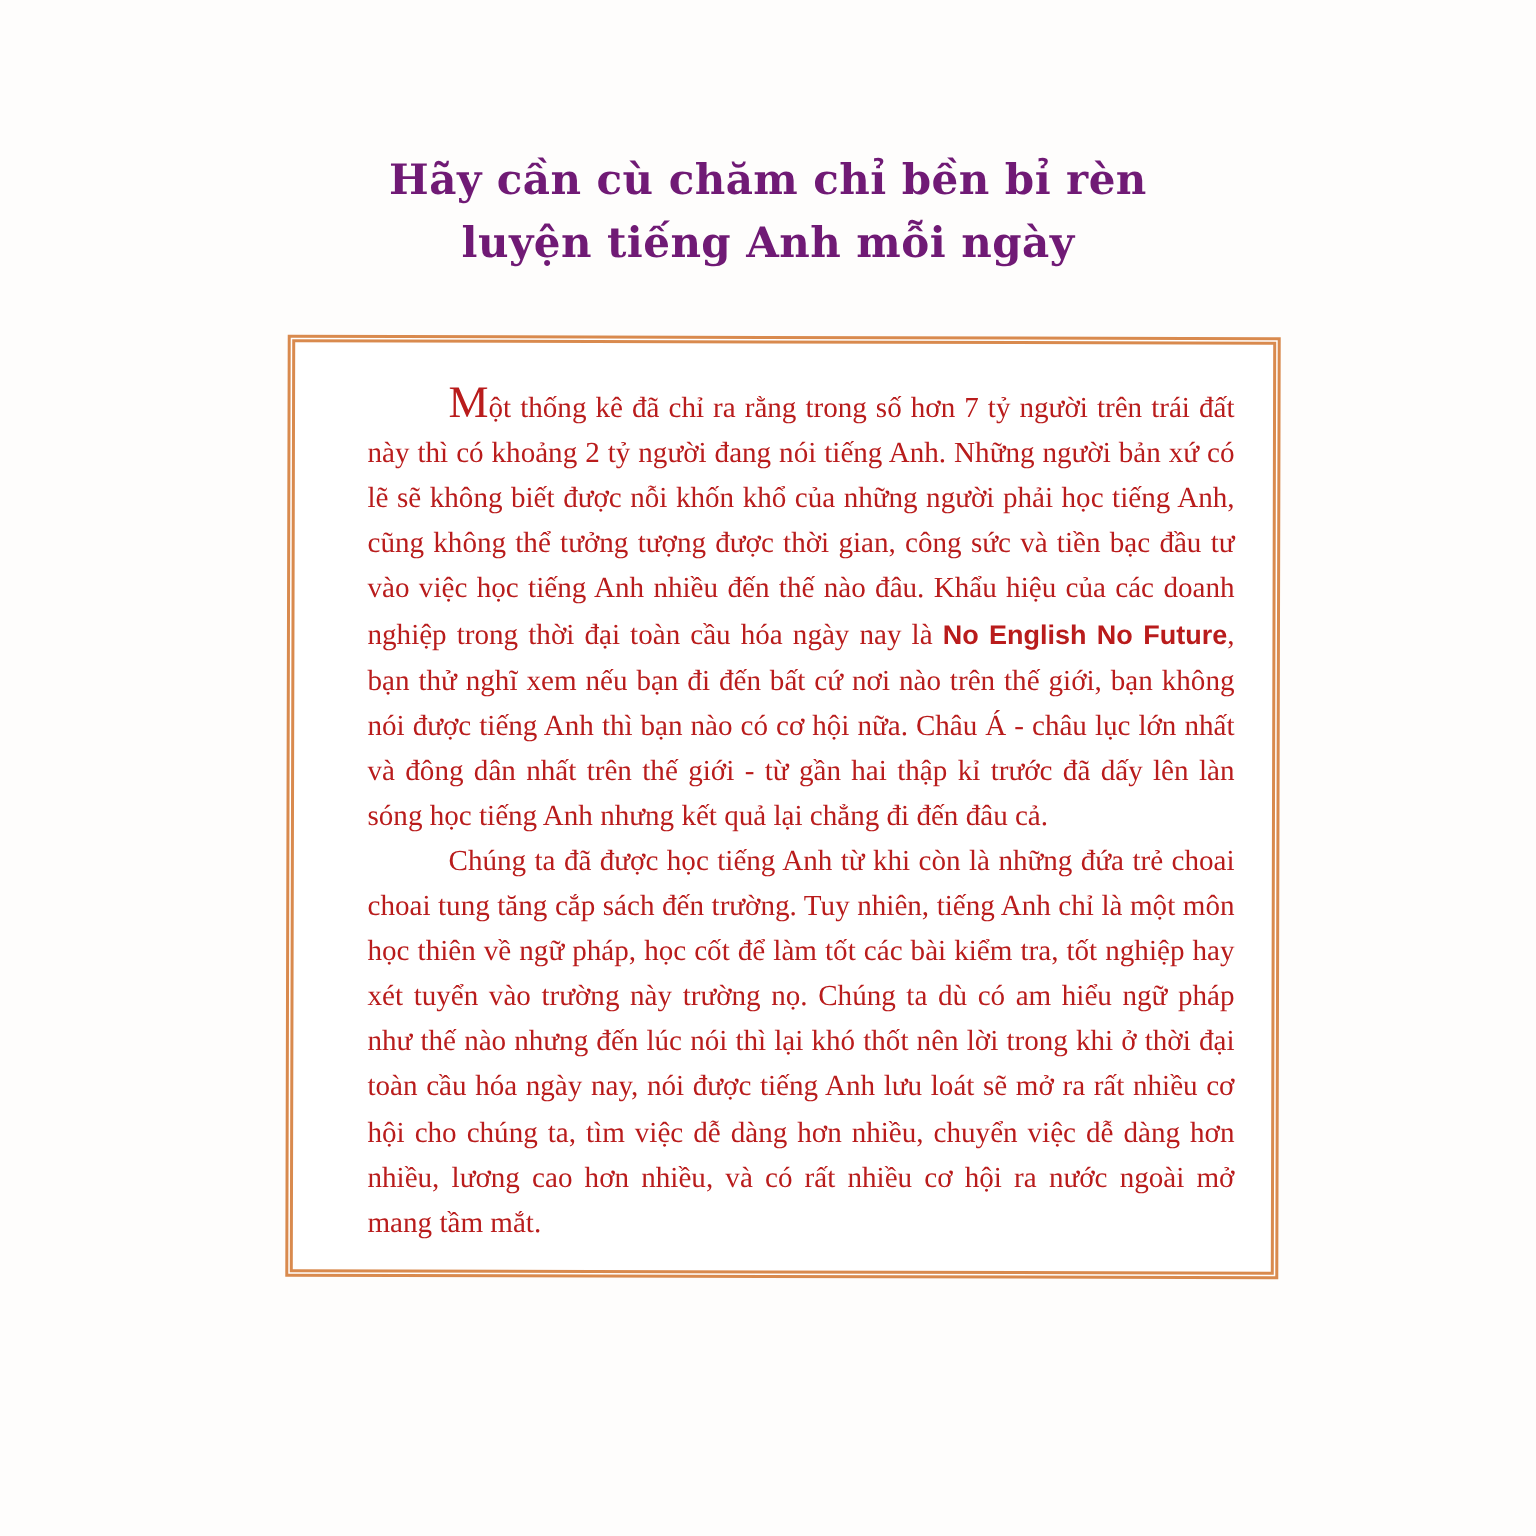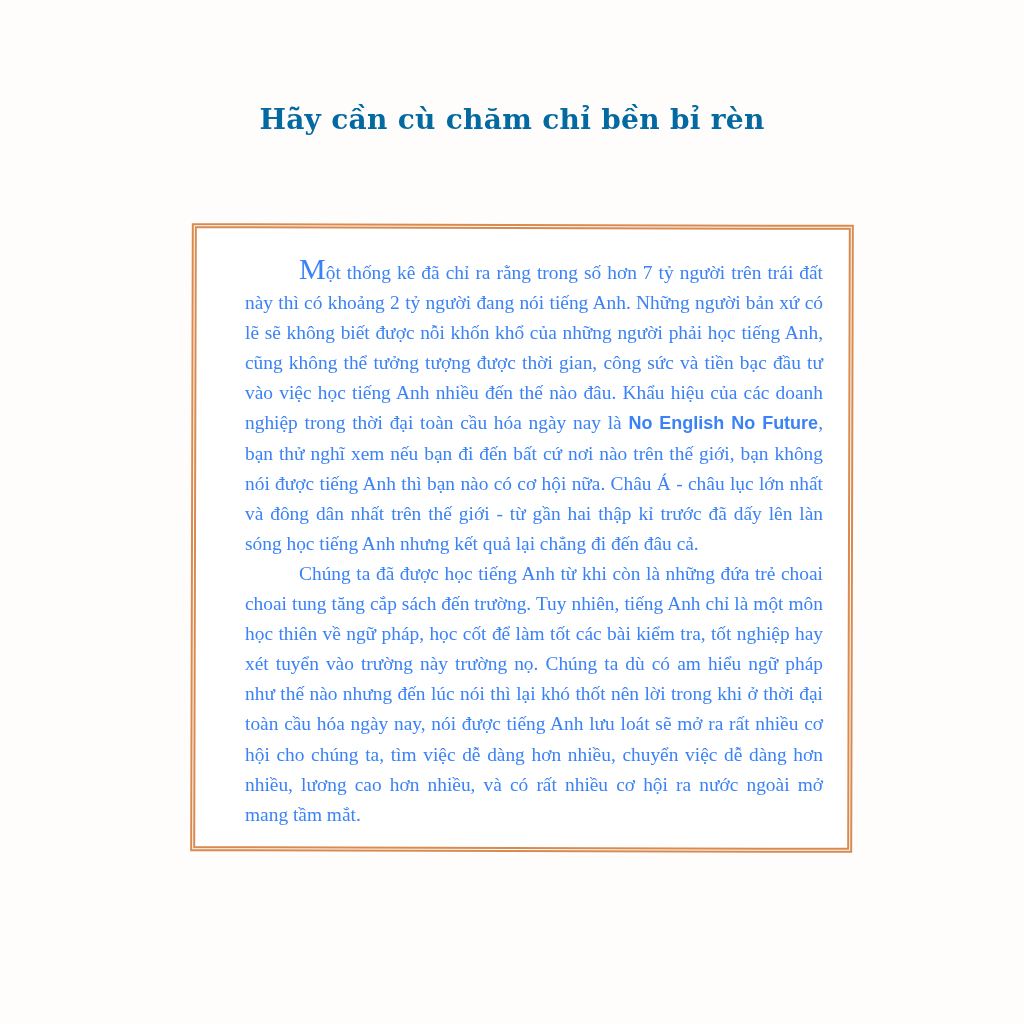--- a/index.html
+++ b/index.html
@@ -9,58 +9,59 @@
     position: relative;
     font-family: "Liberation Serif", "DejaVu Serif", serif;
   }
   .page {
     position: absolute; left: 0; top: 0; width: 1024px; height: 1024px;
     background: #fefdfc;
   }
   .title {
     position: absolute; left: 0; top: 80px; width: 1024px;
     text-align: center;
-    color: #0369a1;
+    color: #701a75;
     font-family: "DejaVu Serif", "Liberation Serif", serif;
     font-weight: bold;
     font-size: 28px;
     line-height: 42px;
     letter-spacing: 0.3px;
   }
   .title .line { display: block; }
   .frame {
     position: absolute;
     left: 191px; top: 224px;
     width: 662px; height: 628px;
     border: 5px double #d98a4e;
     box-sizing: border-box;
     background: #ffffff;
     transform: rotate(0.15deg);
   }
   .body-text {
     position: absolute;
     left: 245px; top: 258px;
     width: 578px;
-    color: #3b82f6;
+    color: #b91c1c;
     font-size: 19.4px;
     line-height: 30.1px;
     text-align: justify;
   }
   .para { margin: 0; text-indent: 54px; }
   .para + .para { }
   .dropcap { font-size: 30px; line-height: 20px; }
   .bold { font-weight: bold; font-family: "Liberation Sans", "DejaVu Sans", sans-serif; font-size: 18px; }
 </style>
 </head>
 <body>
 
 <div class="page">
 
   <h1 class="title">
     <span class="line">Hãy cần cù chăm chỉ bền bỉ rèn</span>
+    <span class="line">luyện tiếng Anh mỗi ngày</span>
   </h1>
 
   <div class="frame"></div>
 
   <div class="body-text">
     <p class="para"><span class="dropcap">M</span><span>ột thống kê đã chỉ ra rằng trong số hơn 7 tỷ người trên trái đất này thì có khoảng 2 tỷ người đang nói tiếng Anh. Những người bản xứ có lẽ sẽ không biết được nỗi khốn khổ của những người phải học tiếng Anh, cũng không thể tưởng tượng được thời gian, công sức và tiền bạc đầu tư vào việc học tiếng Anh nhiều đến thế nào đâu. Khẩu hiệu của các doanh nghiệp trong thời đại toàn cầu hóa ngày nay là </span><span class="bold">No English No Future</span><span>, bạn thử nghĩ xem nếu bạn đi đến bất cứ nơi nào trên thế giới, bạn không nói được tiếng Anh thì bạn nào có cơ hội nữa. Châu Á - châu lục lớn nhất và đông dân nhất trên thế giới - từ gần hai thập kỉ trước đã dấy lên làn sóng học tiếng Anh nhưng kết quả lại chẳng đi đến đâu cả.</span></p>
     <p class="para">Chúng ta đã được học tiếng Anh từ khi còn là những đứa trẻ choai choai tung tăng cắp sách đến trường. Tuy nhiên, tiếng Anh chỉ là một môn học thiên về ngữ pháp, học cốt để làm tốt các bài kiểm tra, tốt nghiệp hay xét tuyển vào trường này trường nọ. Chúng ta dù có am hiểu ngữ pháp như thế nào nhưng đến lúc nói thì lại khó thốt nên lời trong khi ở thời đại toàn cầu hóa ngày nay, nói được tiếng Anh lưu loát sẽ mở ra rất nhiều cơ hội cho chúng ta, tìm việc dễ dàng hơn nhiều, chuyển việc dễ dàng hơn nhiều, lương cao hơn nhiều, và có rất nhiều cơ hội ra nước ngoài mở mang tầm mắt.</p>
   </div>
 
 </div>

